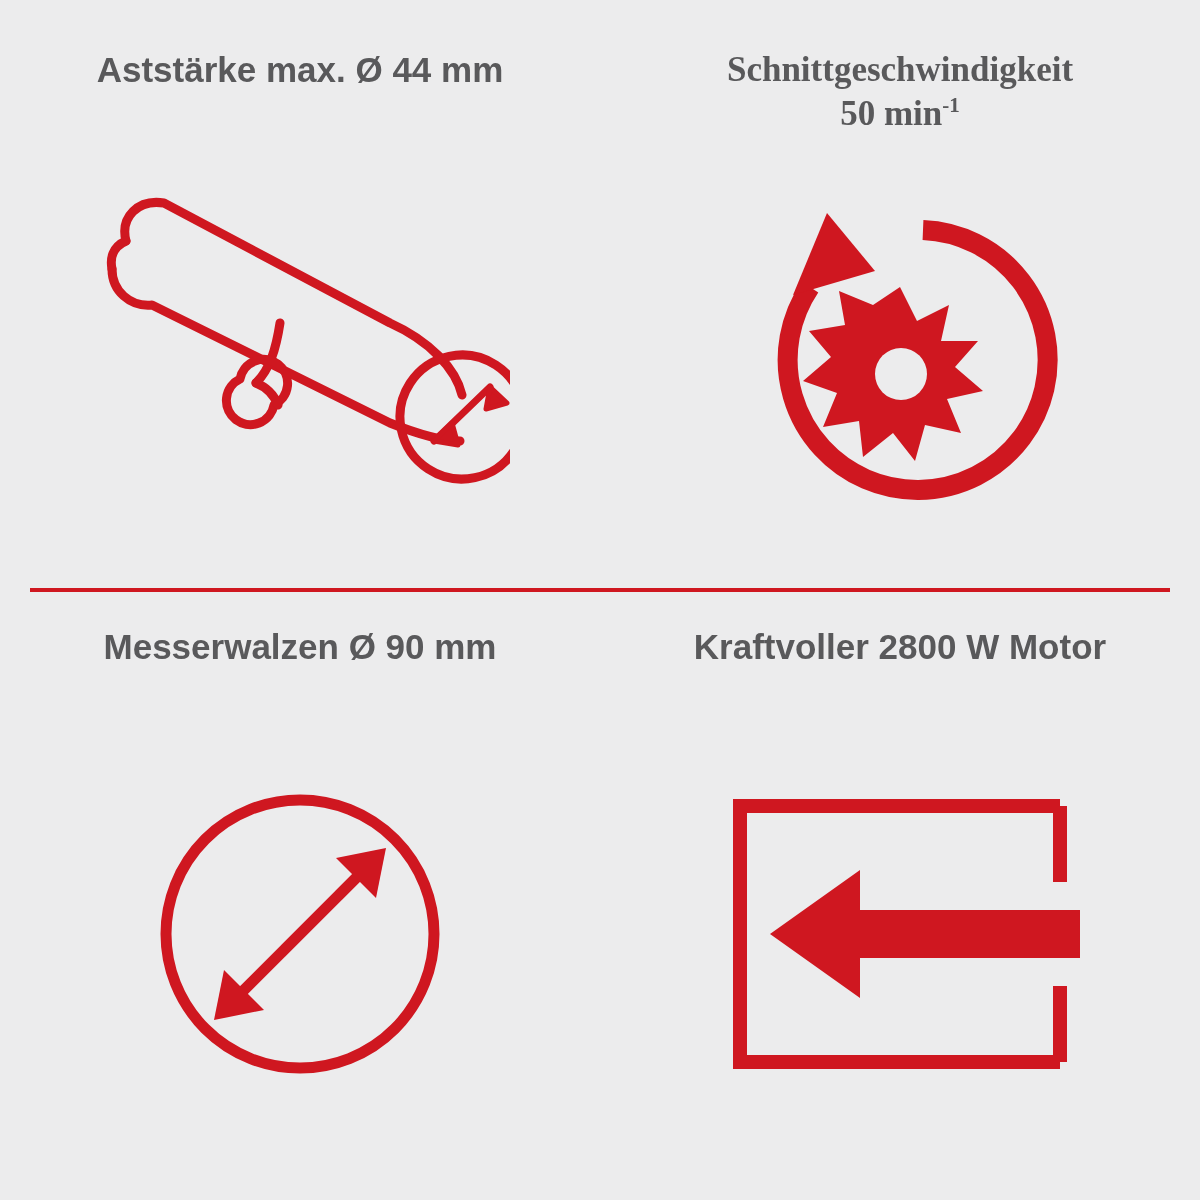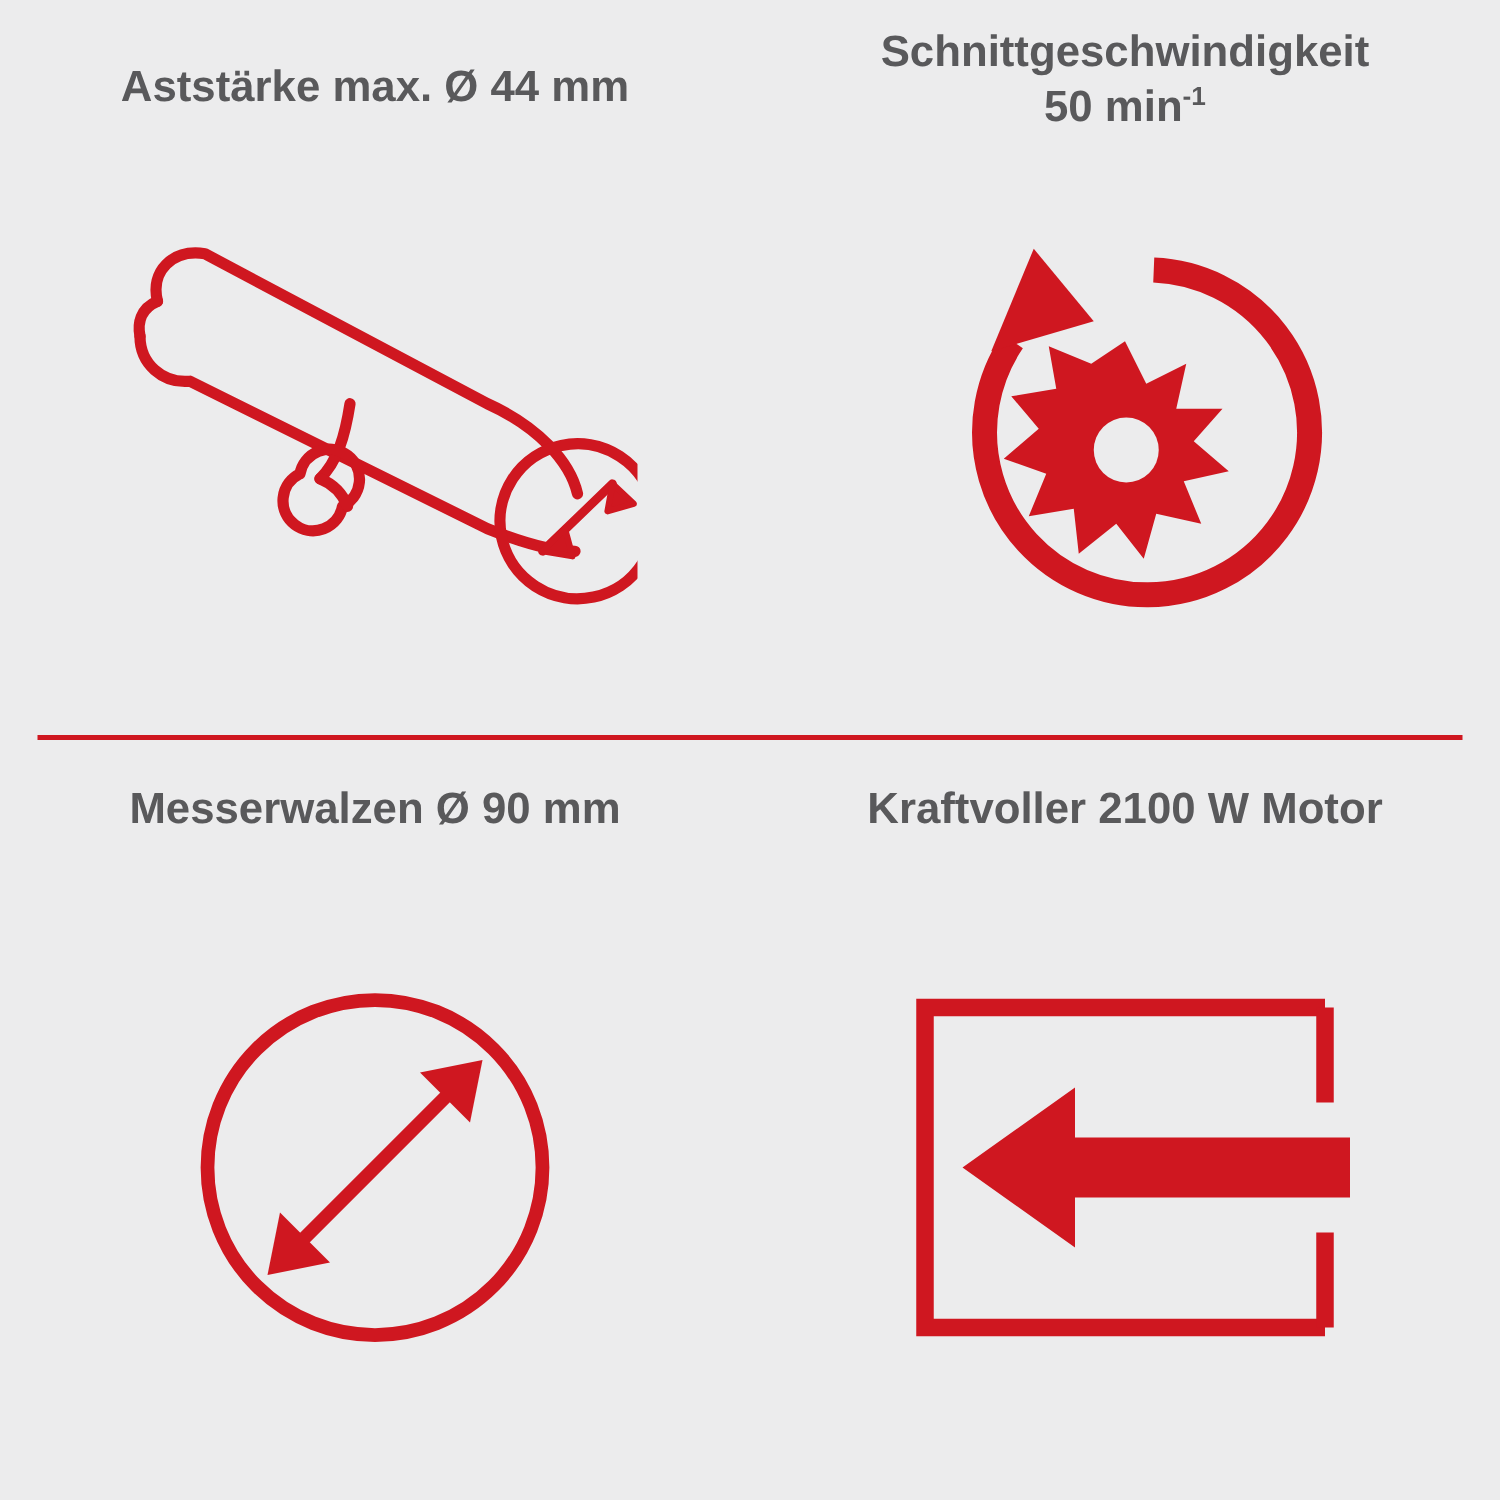--- a/index.html
+++ b/index.html
@@ -27,21 +27,21 @@
     height: 1200px;
   }
   .cell {
     position: relative;
     display: flex;
     flex-direction: column;
     align-items: center;
     box-sizing: border-box;
   }
   .cell-tl { padding-top: 48px; }
-  .cell-tr { padding-top: 20px; }
+  .cell-tr { padding-top: 48px; font-family: Liberation Serif, serif; }
   .cell-bl { padding-top: 40px; align-items: flex-end; }
   .cell-br { padding-top: 40px; }
 
   .caption {
     color: #59595b;
     font-weight: bold;
     font-size: 35px;
     line-height: 1.25;
     text-align: center;
     letter-spacing: 0px;
@@ -131,21 +131,21 @@
         <svg width="300" height="300" viewBox="0 0 300 300" fill="none">
           <circle cx="150" cy="150" r="134" stroke="#cf1720" stroke-width="11" fill="none"></circle>
           <path d="M72 228 L228 72" stroke="#cf1720" stroke-width="11" stroke-linecap="round"></path>
           <path d="M236 64 L186 74 L226 114 Z" fill="#cf1720"></path>
           <path d="M64 236 L114 226 L74 186 Z" fill="#cf1720"></path>
         </svg>
       </div>
     </div>
 
     <div class="cell cell-br">
-      <div class="caption">Kraftvoller 2100 W Motor</div>
+      <div class="caption">Kraftvoller 2800 W Motor</div>
       <div class="art">
         <svg width="360" height="300" viewBox="0 0 360 300" fill="none">
 
           <path d="M340 22 L20 22 L20 278 L340 278" stroke="#cf1720" stroke-width="14" fill="none" stroke-linejoin="miter"></path>
           <path d="M340 22 L340 98" stroke="#cf1720" stroke-width="14"></path>
           <path d="M340 278 L340 202" stroke="#cf1720" stroke-width="14"></path>
 
           <path d="M360 126 L140 126 L140 86 L50 150 L140 214 L140 174 L360 174 Z" fill="#cf1720"></path>
         </svg>
       </div>

